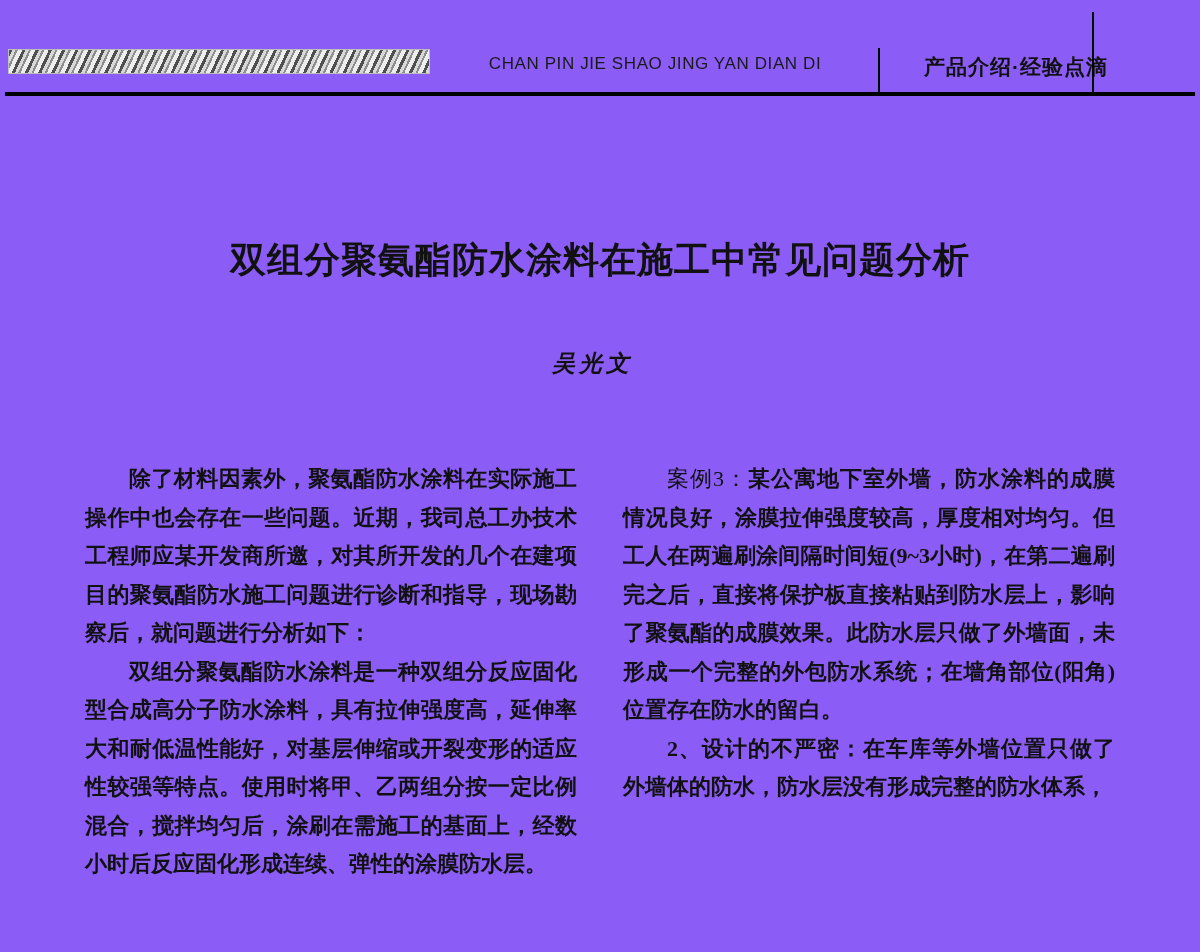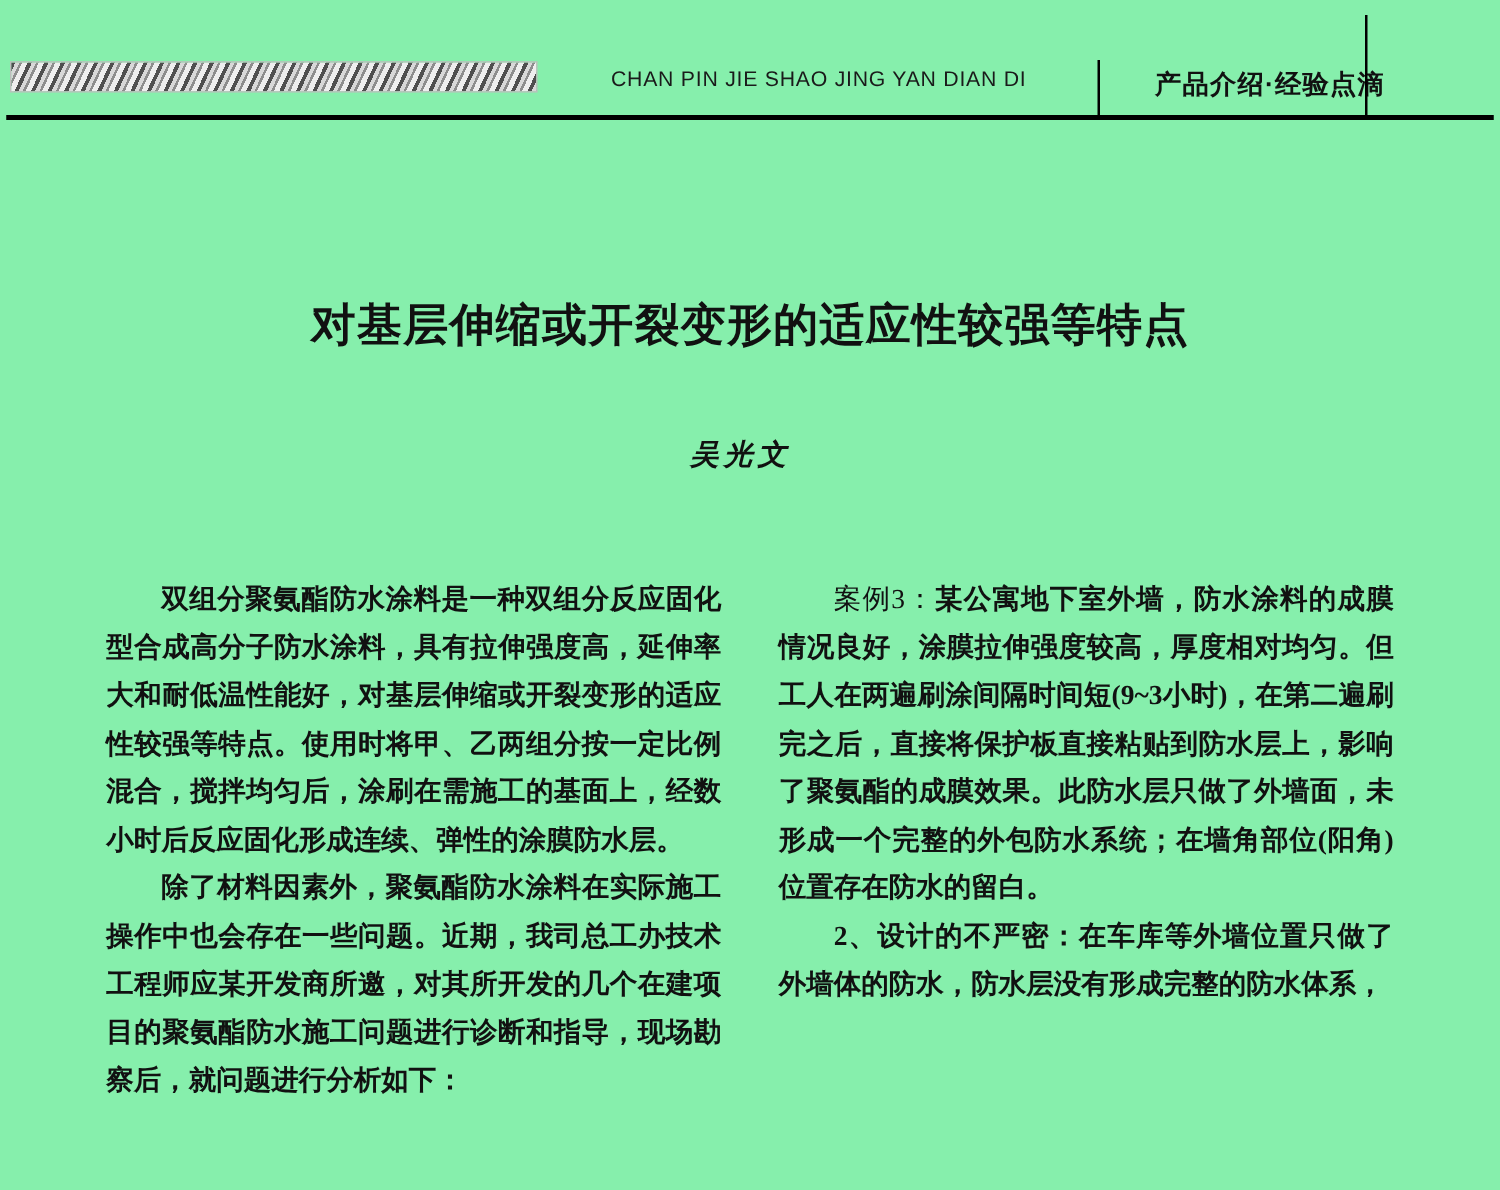--- a/index.html
+++ b/index.html
@@ -2,21 +2,21 @@
 <html><head>
 <meta charset="utf-8">
 <style>
   * { margin: 0; padding: 0; box-sizing: border-box; }
   html, body { background: #ffffff; }
   body {
     width: 1200px; height: 952px; overflow: hidden;
     font-family: "Liberation Serif", "DejaVu Serif", serif;
     color: #111111;
   }
-  .page { position: relative; width: 1200px; height: 952px; background: #86efac; }
+  .page { position: relative; width: 1200px; height: 952px; background: #8b5cf6; }
 
   
   .page-header { position: absolute; top: 45px; left: 0; width: 1200px; height: 48px; }
   .deco-strip {
     position: absolute; left: 8px; top: 4px; width: 422px; height: 25px;
     background: repeating-linear-gradient(115deg,
       #4f4f4f 0 3px, #d8d8d8 3px 6px, #8d8d8d 6px 8px, #eeeeee 8px 12px);
     border: 1px solid #bdbdbd;
   }
   .pinyin {
@@ -75,28 +75,28 @@
   <header class="page-header">
     <div class="deco-strip"></div>
     <div class="pinyin">CHAN PIN JIE SHAO JING YAN DIAN DI</div>
     <div class="vline vline-left"></div>
     <div class="section-label">产品介绍·经验点滴</div>
     <div class="vline vline-right"></div>
   </header>
 
   <div class="thick-rule"></div>
 
-  <h1 class="title">对基层伸缩或开裂变形的适应性较强等特点</h1>
+  <h1 class="title">双组分聚氨酯防水涂料在施工中常见问题分析</h1>
   <div class="author">吴光文</div>
 
   <main class="columns">
 
     <section class="col">
+      <p class="para indent"><span>除了材料因素外，聚氨酯防水涂料在实际施工操作中也会存在一些问题。近期，我司总工办技术工程师应某开发商所邀，对其所开发的几个在建项目的聚氨酯防水施工问题进行诊断和指导，现场勘察后，就问题进行分析如下：</span></p>
       <p class="para indent"><span>双组分聚氨酯防水涂料是一种双组分反应固化型合成高分子防水涂料，具有拉伸强度高，延伸率大和耐低温性能好，对基层伸缩或开裂变形的适应性较强等特点。使用时将甲、乙两组分按一定比例混合，搅拌均匀后，涂刷在需施工的基面上，经数小时后反应固化形成连续、弹性的涂膜防水层。</span></p>
-      <p class="para indent"><span>除了材料因素外，聚氨酯防水涂料在实际施工操作中也会存在一些问题。近期，我司总工办技术工程师应某开发商所邀，对其所开发的几个在建项目的聚氨酯防水施工问题进行诊断和指导，现场勘察后，就问题进行分析如下：</span></p>
     </section>
 
     <section class="col">
       <p class="para indent"><b class="lead">案例3：</b><span>某公寓地下室外墙，防水涂料的成膜情况良好，涂膜拉伸强度较高，厚度相对均匀。但工人在两遍刷涂间隔时间短(9~3小时)，在第二遍刷完之后，直接将保护板直接粘贴到防水层上，影响了聚氨酯的成膜效果。此防水层只做了外墙面，未形成一个完整的外包防水系统；在墙角部位(阳角)位置存在防水的留白。</span></p>
       <p class="para indent"><span>2、设计的不严密：在车库等外墙位置只做了外墙体的防水，防水层没有形成完整的防水体系，</span></p>
     </section>
 
   </main>
 
 </div>

